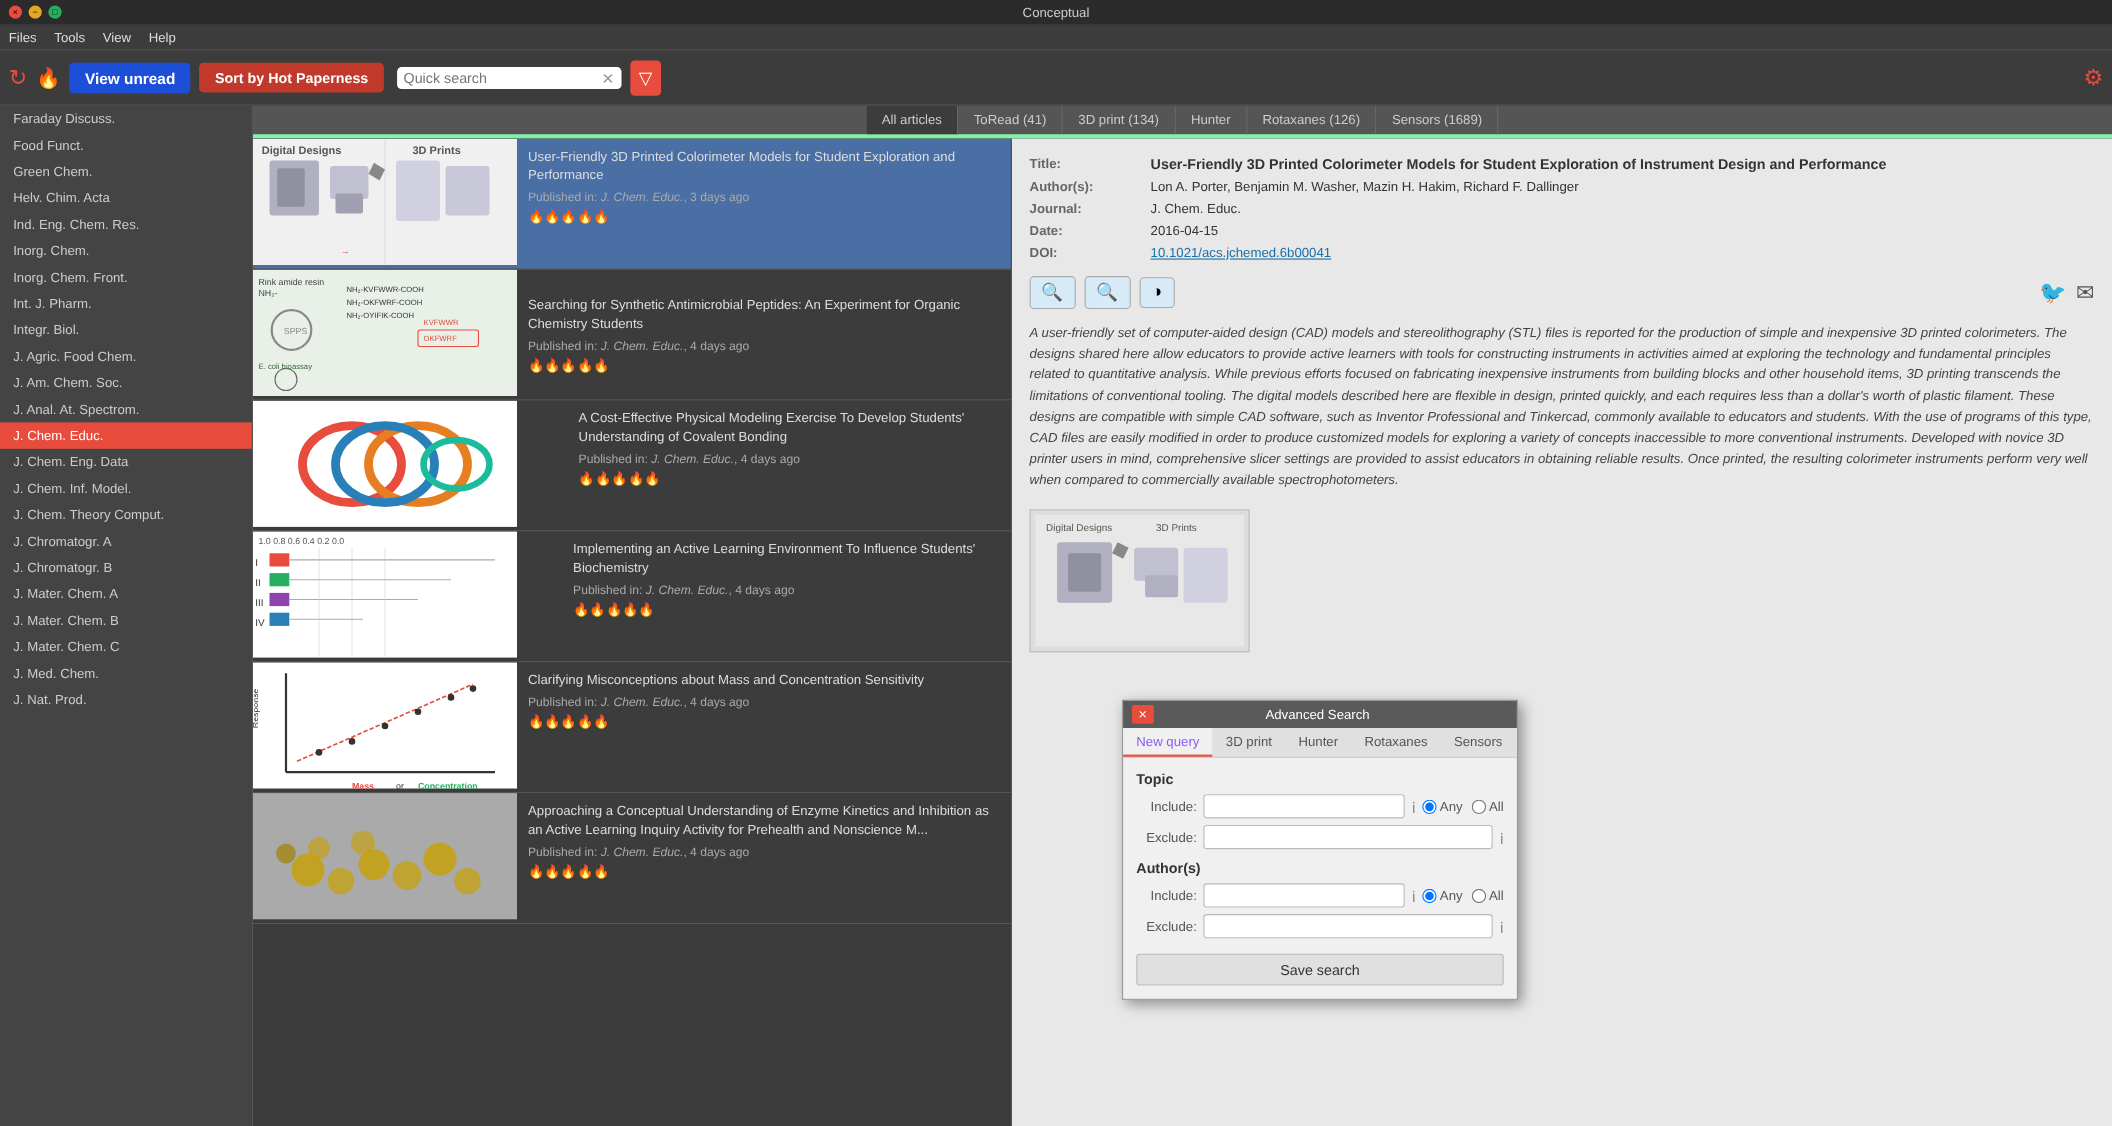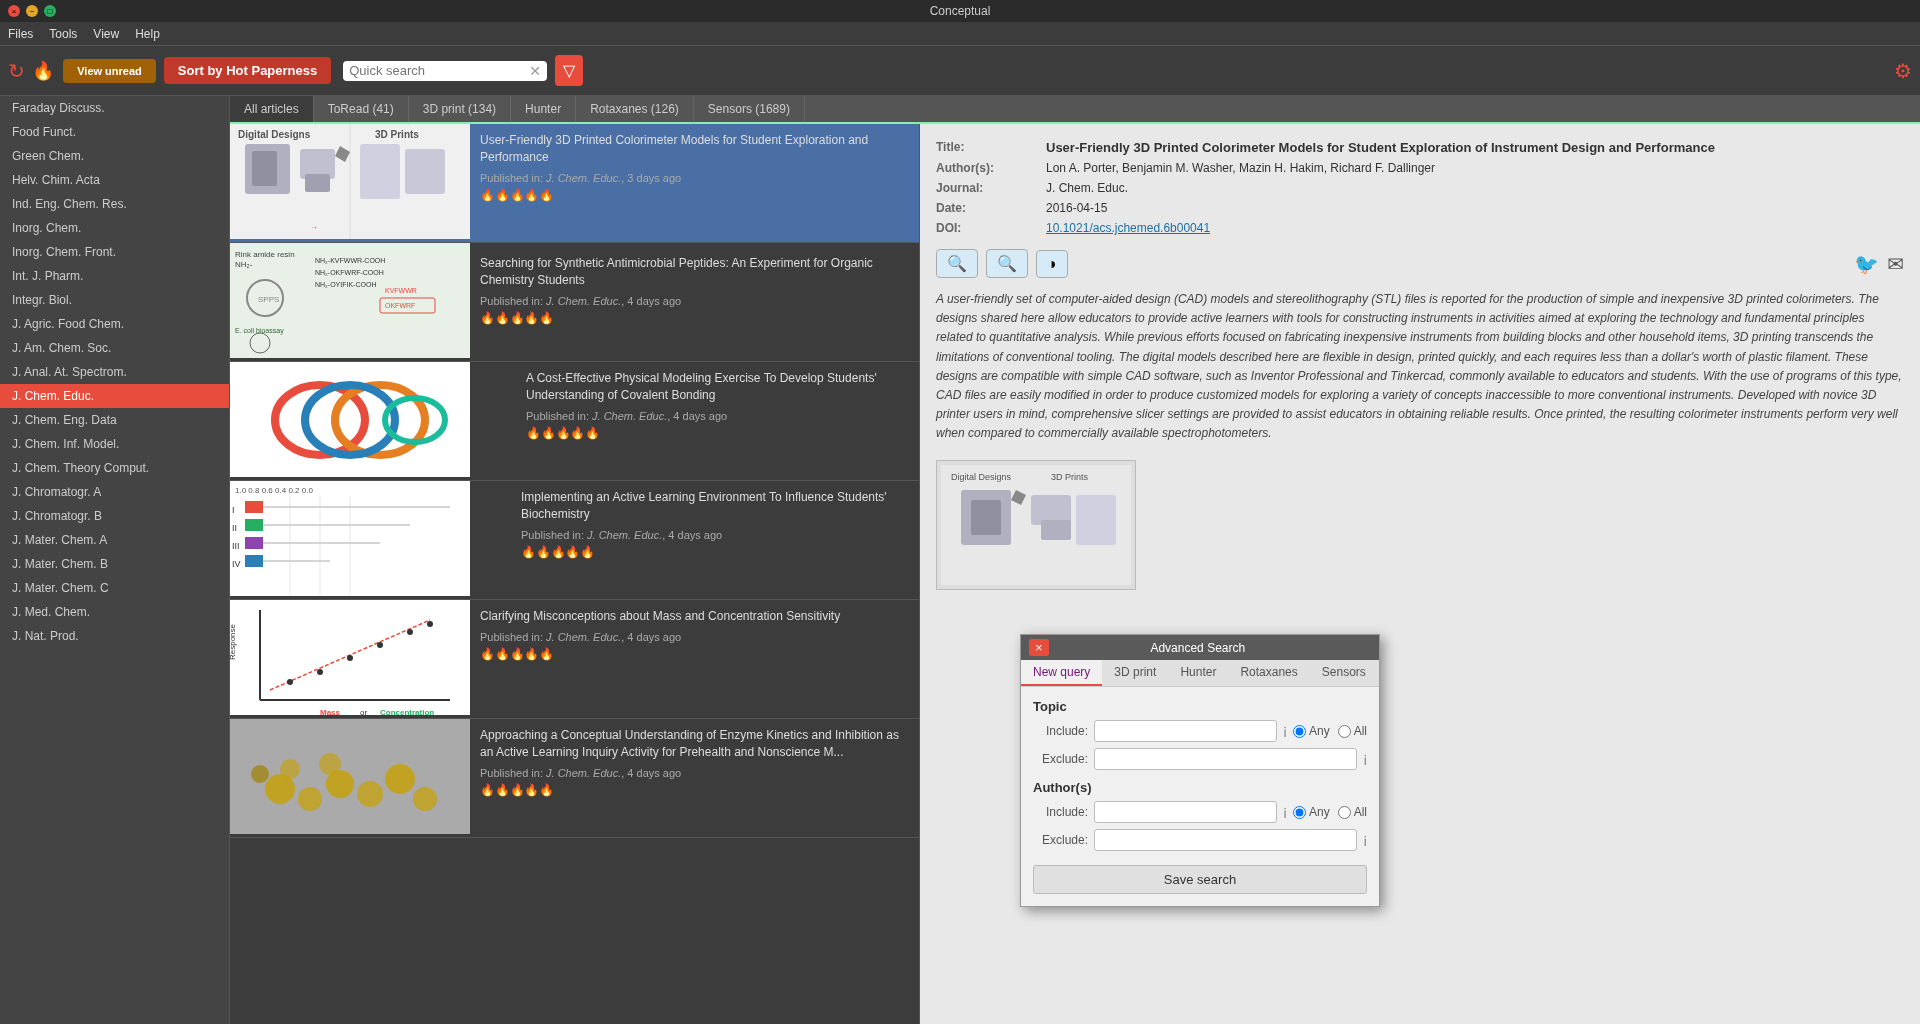--- a/index.html
+++ b/index.html
@@ -15,21 +15,21 @@
     #titlebar .win-btn.max { background: #27ae60; }
 
     
     #menubar { background: #3c3c3c; height: 24px; display: flex; align-items: center; padding: 0 8px; gap: 16px; border-bottom: 1px solid #555; }
     #menubar span { color: #ddd; font-size: 12px; cursor: pointer; }
 
     
     #toolbar { background: #3c3c3c; height: 50px; display: flex; align-items: center; padding: 0 8px; gap: 8px; border-bottom: 1px solid #555; }
     .refresh-btn { background: none; border: none; cursor: pointer; color: #e74c3c; font-size: 20px; }
     .flame-btn { background: none; border: none; cursor: pointer; color: #c0392b; font-size: 18px; }
-    .view-unread-btn { background: #a16207; color: white; border: none; border-radius: 4px; padding: 6px 14px; font-size: 11px; cursor: pointer; font-weight: bold; }
+    .view-unread-btn { background: #1d4ed8; color: white; border: none; border-radius: 4px; padding: 6px 14px; font-size: 14px; cursor: pointer; font-weight: bold; }
     .sort-btn { background: #c0392b; color: white; border: none; border-radius: 4px; padding: 6px 14px; font-size: 13px; cursor: pointer; font-weight: bold; }
     .search-container { display: flex; align-items: center; background: white; border-radius: 4px; padding: 2px 6px; margin-left: 4px; }
     .search-input { border: none; outline: none; font-size: 13px; width: 180px; color: #333; }
     .search-clear { background: none; border: none; cursor: pointer; color: #999; font-size: 14px; }
     .filter-btn { background: #e74c3c; border: none; border-radius: 4px; padding: 6px 8px; cursor: pointer; color: white; font-size: 16px; }
     .settings-btn { margin-left: auto; background: none; border: none; cursor: pointer; color: #e74c3c; font-size: 20px; }
 
     
     #main { display: flex; height: calc(1024px - 22px - 24px - 50px); }
 
@@ -38,21 +38,21 @@
     #sidebar::-webkit-scrollbar { width: 6px; }
     #sidebar::-webkit-scrollbar-track { background: #444; }
     #sidebar::-webkit-scrollbar-thumb { background: #666; }
     .sidebar-item { padding: 5px 12px; color: #ccc; cursor: pointer; font-size: 12px; white-space: nowrap; overflow: hidden; text-overflow: ellipsis; }
     .sidebar-item.active { background: #e74c3c; color: white; }
 
     
     #content { flex: 1; display: flex; flex-direction: column; overflow: hidden; }
 
     
-    #tabs { background: #555; display: flex; align-items: center; border-bottom: 2px solid #86efac; }
+    #tabs { background: #555; display: flex; align-items: center; border-bottom: 4px solid #86efac; justify-content: center; }
     .tab { padding: 6px 14px; color: #ccc; cursor: pointer; font-size: 12px; border-right: 1px solid #666; }
 
     
     #articles-panel { display: flex; height: 100%; overflow: hidden; }
     #article-list { width: 690px; overflow-y: auto; background: #3c3c3c; border-right: 1px solid #555; }
     #article-list::-webkit-scrollbar { width: 6px; }
     #article-list::-webkit-scrollbar-track { background: #3c3c3c; }
     #article-list::-webkit-scrollbar-thumb { background: #666; }
     
     .article-item { display: flex; border-bottom: 1px solid #555; cursor: pointer; min-height: 115px; }
@@ -72,21 +72,21 @@
     .detail-action-btn { background: none; border: 1px solid #999; border-radius: 4px; padding: 4px 8px; cursor: pointer; font-size: 13px; }
     .social-btn { background: none; border: none; cursor: pointer; font-size: 18px; }
     .twitter-btn { color: #1da1f2; }
 
     
     #adv-search-modal { position: absolute; top: 510px; left: 100px; width: 360px; background: #f0f0f0; border: 1px solid #999; box-shadow: 4px 4px 12px rgba(0,0,0,0.4); z-index: 100; }
     .adv-search-titlebar { background: #5a5a5a; color: white; padding: 4px 8px; display: flex; align-items: center; justify-content: space-between; font-size: 12px; }
     .adv-close-btn { background: #e74c3c; border: none; color: white; cursor: pointer; padding: 1px 6px; font-size: 13px; border-radius: 2px; }
     .adv-tabs { background: #e0e0e0; display: flex; border-bottom: 1px solid #ccc; }
     .adv-tab { padding: 5px 12px; font-size: 12px; cursor: pointer; color: #555; }
-    .adv-tab.active { background: #f0f0f0; color: #701a75; border-bottom: 2px solid #e74c3c; }
+    .adv-tab.active { background: #f0f0f0; color: #8b5cf6; border-bottom: 2px solid #e74c3c; }
     .adv-content { padding: 12px; }
     .adv-section { margin-bottom: 10px; }
     .adv-section-title { font-size: 13px; font-weight: bold; color: #333; margin-bottom: 6px; }
     .adv-row { display: flex; align-items: center; margin-bottom: 6px; gap: 6px; }
     .adv-label { min-width: 55px; font-size: 12px; color: #555; text-align: right; }
     .adv-input { flex: 1; border: 1px solid #bbb; border-radius: 3px; padding: 3px 6px; font-size: 12px; background: white; }
     .adv-info { color: #888; font-size: 14px; cursor: help; }
     .adv-radio-group { display: flex; gap: 8px; align-items: center; }
     .adv-radio-group label { font-size: 12px; color: #555; display: flex; align-items: center; gap: 3px; }
     .adv-save-btn { width: 100%; background: #e0e0e0; border: 1px solid #bbb; border-radius: 3px; padding: 6px; font-size: 13px; cursor: pointer; color: #333; margin-top: 4px; }
@@ -194,21 +194,21 @@
                 <text x="28" y="59" font-size="8" fill="#888">SPPS</text>
                 <text x="85" y="20" font-size="7" fill="#333">NH₂-KVFWWR-COOH</text>
                 <text x="85" y="32" font-size="7" fill="#333">NH₂-OKFWRF-COOH</text>
                 <text x="85" y="44" font-size="7" fill="#333">NH₂-OYIFIK-COOH</text>
                 <text x="5" y="90" font-size="7" fill="#336633">E. coli bioassay</text>
                 <circle cx="30" cy="100" r="10" fill="none" stroke="#666" stroke-width="1"></circle>
                 <text x="155" y="50" font-size="7" fill="#e74c3c">KVFWWR</text>
                 <rect x="150" y="55" width="55" height="15" fill="none" stroke="#e74c3c" stroke-width="1" rx="2"></rect>
                 <text x="155" y="65" font-size="7" fill="#e74c3c">OKFWRF</text>
               </svg></div>
-            <div style="padding: 12px 10px; flex: 1 1 0%;">
+            <div style="padding: 24px 10px; flex: 1 1 0%;">
               <div class="article-title">Searching for Synthetic Antimicrobial Peptides: An Experiment for Organic Chemistry Students</div>
               <div class="article-journal">Published in: <em>J. Chem. Educ.</em>, 4 days ago</div>
               <div class="article-stars" style="color: rgb(231, 76, 60); font-size: 12px; margin-top: 4px;">🔥🔥🔥🔥🔥</div>
             </div>
           </div>
           <div class="article-item">
             <div style="width: 240px; min-width: 240px; overflow: hidden;"><svg width="240" height="115" viewBox="0 0 240 115">
                 <rect width="240" height="115" fill="white"></rect>
                 <ellipse cx="90" cy="58" rx="45" ry="35" fill="none" stroke="#e74c3c" stroke-width="8"></ellipse>
                 <ellipse cx="150" cy="58" rx="45" ry="35" fill="none" stroke="#e67e22" stroke-width="8"></ellipse>

